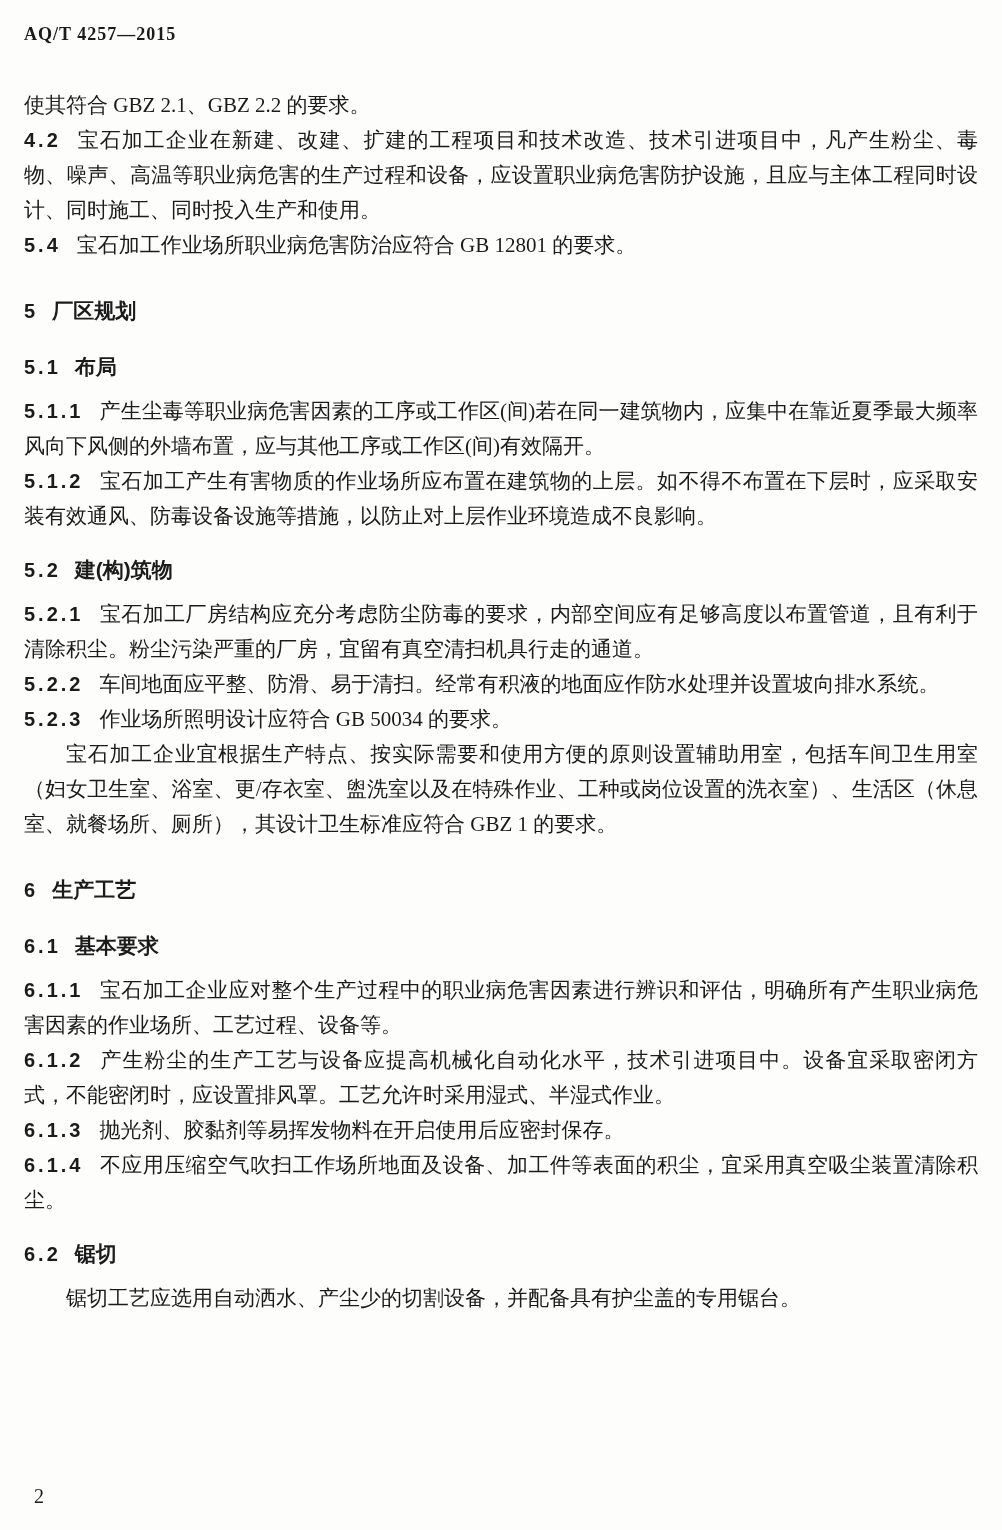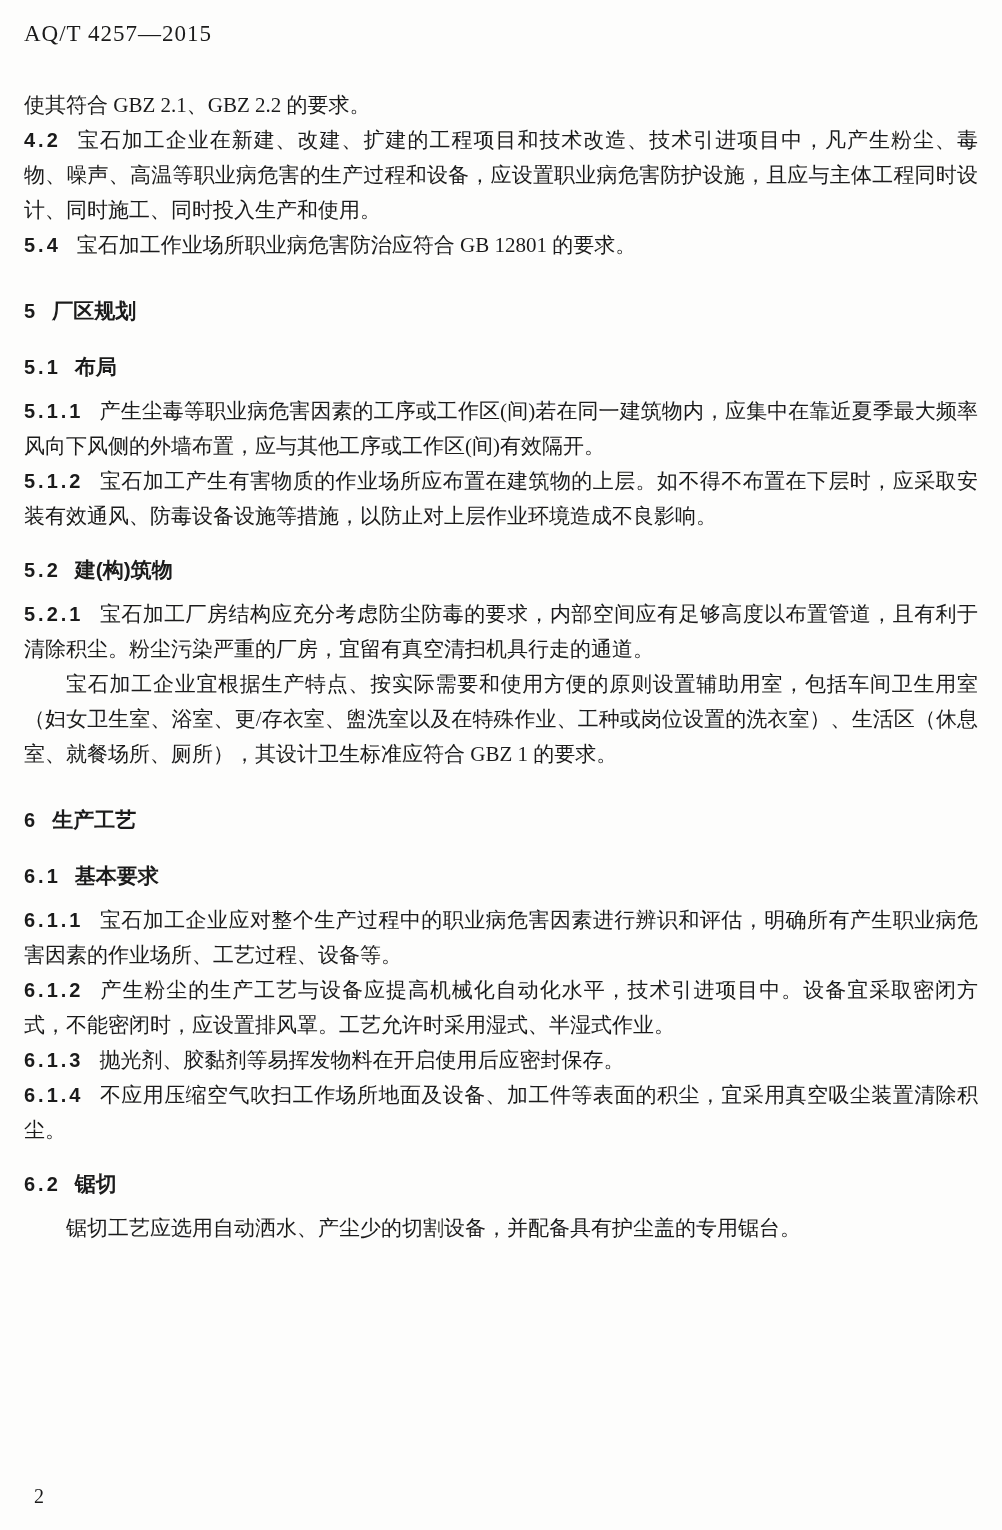--- a/index.html
+++ b/index.html
@@ -11,22 +11,22 @@
     background: #fdfdfc;
     color: #1b1b1b;
     overflow: hidden;
     font-family: "Liberation Serif", "DejaVu Serif", serif;
   }
   .page-inner {
     padding: 20px 24px 0 24px;
   }
   .doc-header {
     font-family: "Liberation Serif", "DejaVu Serif", serif;
-    font-weight: 400;
-    font-size: 23px;
+    font-weight: 700;
+    font-size: 18px;
     letter-spacing: 1px;
     line-height: 28px;
   }
   .content {
     margin-top: 40px;
   }
   .para, .clause {
     font-size: 21px;
     line-height: 35px;
     text-align: justify;
@@ -99,21 +99,27 @@
       </p>
 
       <div class="h2">
         <span class="num">5.2</span><span>建(构)筑物</span>
       </div>
 
       <p class="clause">
         <span class="num">5.2.1</span><span>宝石加工厂房结构应充分考虑防尘防毒的要求，内部空间应有足够高度以布置管道，且有利于清除积尘。粉尘污染严重的厂房，宜留有真空清扫机具行走的通道。</span>
       </p>
 
+      <p class="clause">
+        <span class="num">5.2.2</span><span>车间地面应平整、防滑、易于清扫。经常有积液的地面应作防水处理并设置坡向排水系统。</span>
+      </p>
 
+      <p class="clause">
+        <span class="num">5.2.3</span><span>作业场所照明设计应符合 GB 50034 的要求。</span>
+      </p>
 
 
       <p class="para indent">
         <span>宝石加工企业宜根据生产特点、按实际需要和使用方便的原则设置辅助用室，包括车间卫生用室（妇女卫生室、浴室、更/存衣室、盥洗室以及在特殊作业、工种或岗位设置的洗衣室）、生活区（休息室、就餐场所、厕所），其设计卫生标准应符合 GBZ 1 的要求。</span>
       </p>
 
       <div class="h1">
         <span class="num">6</span><span>生产工艺</span>
       </div>
 

